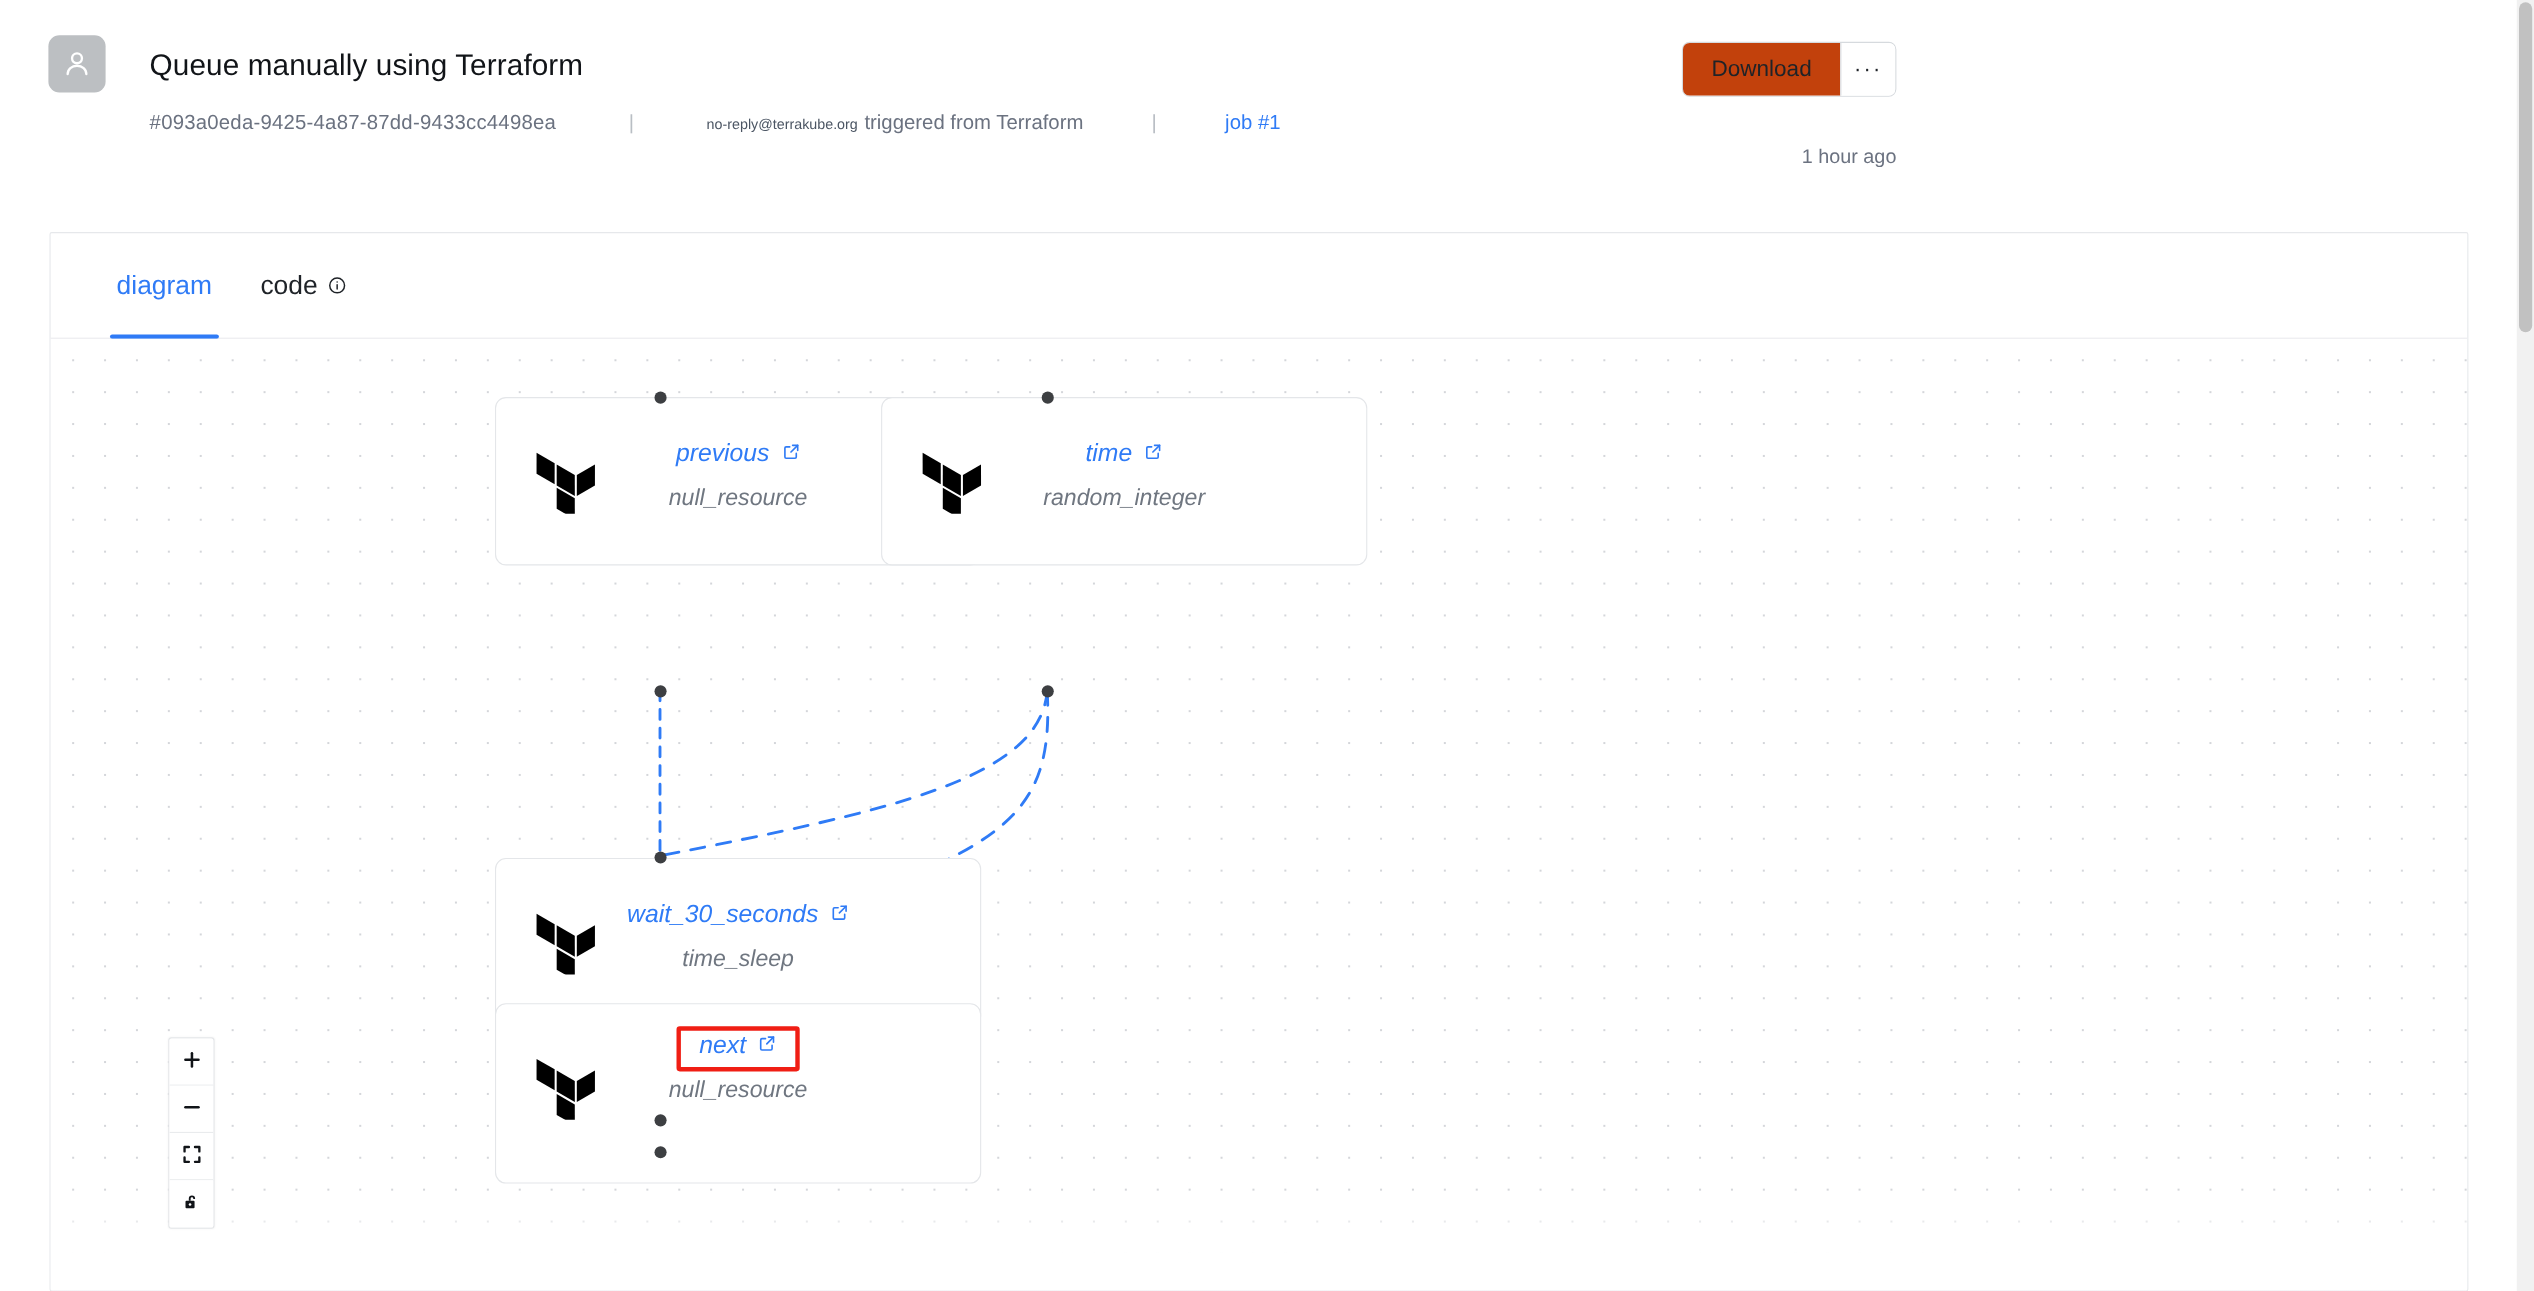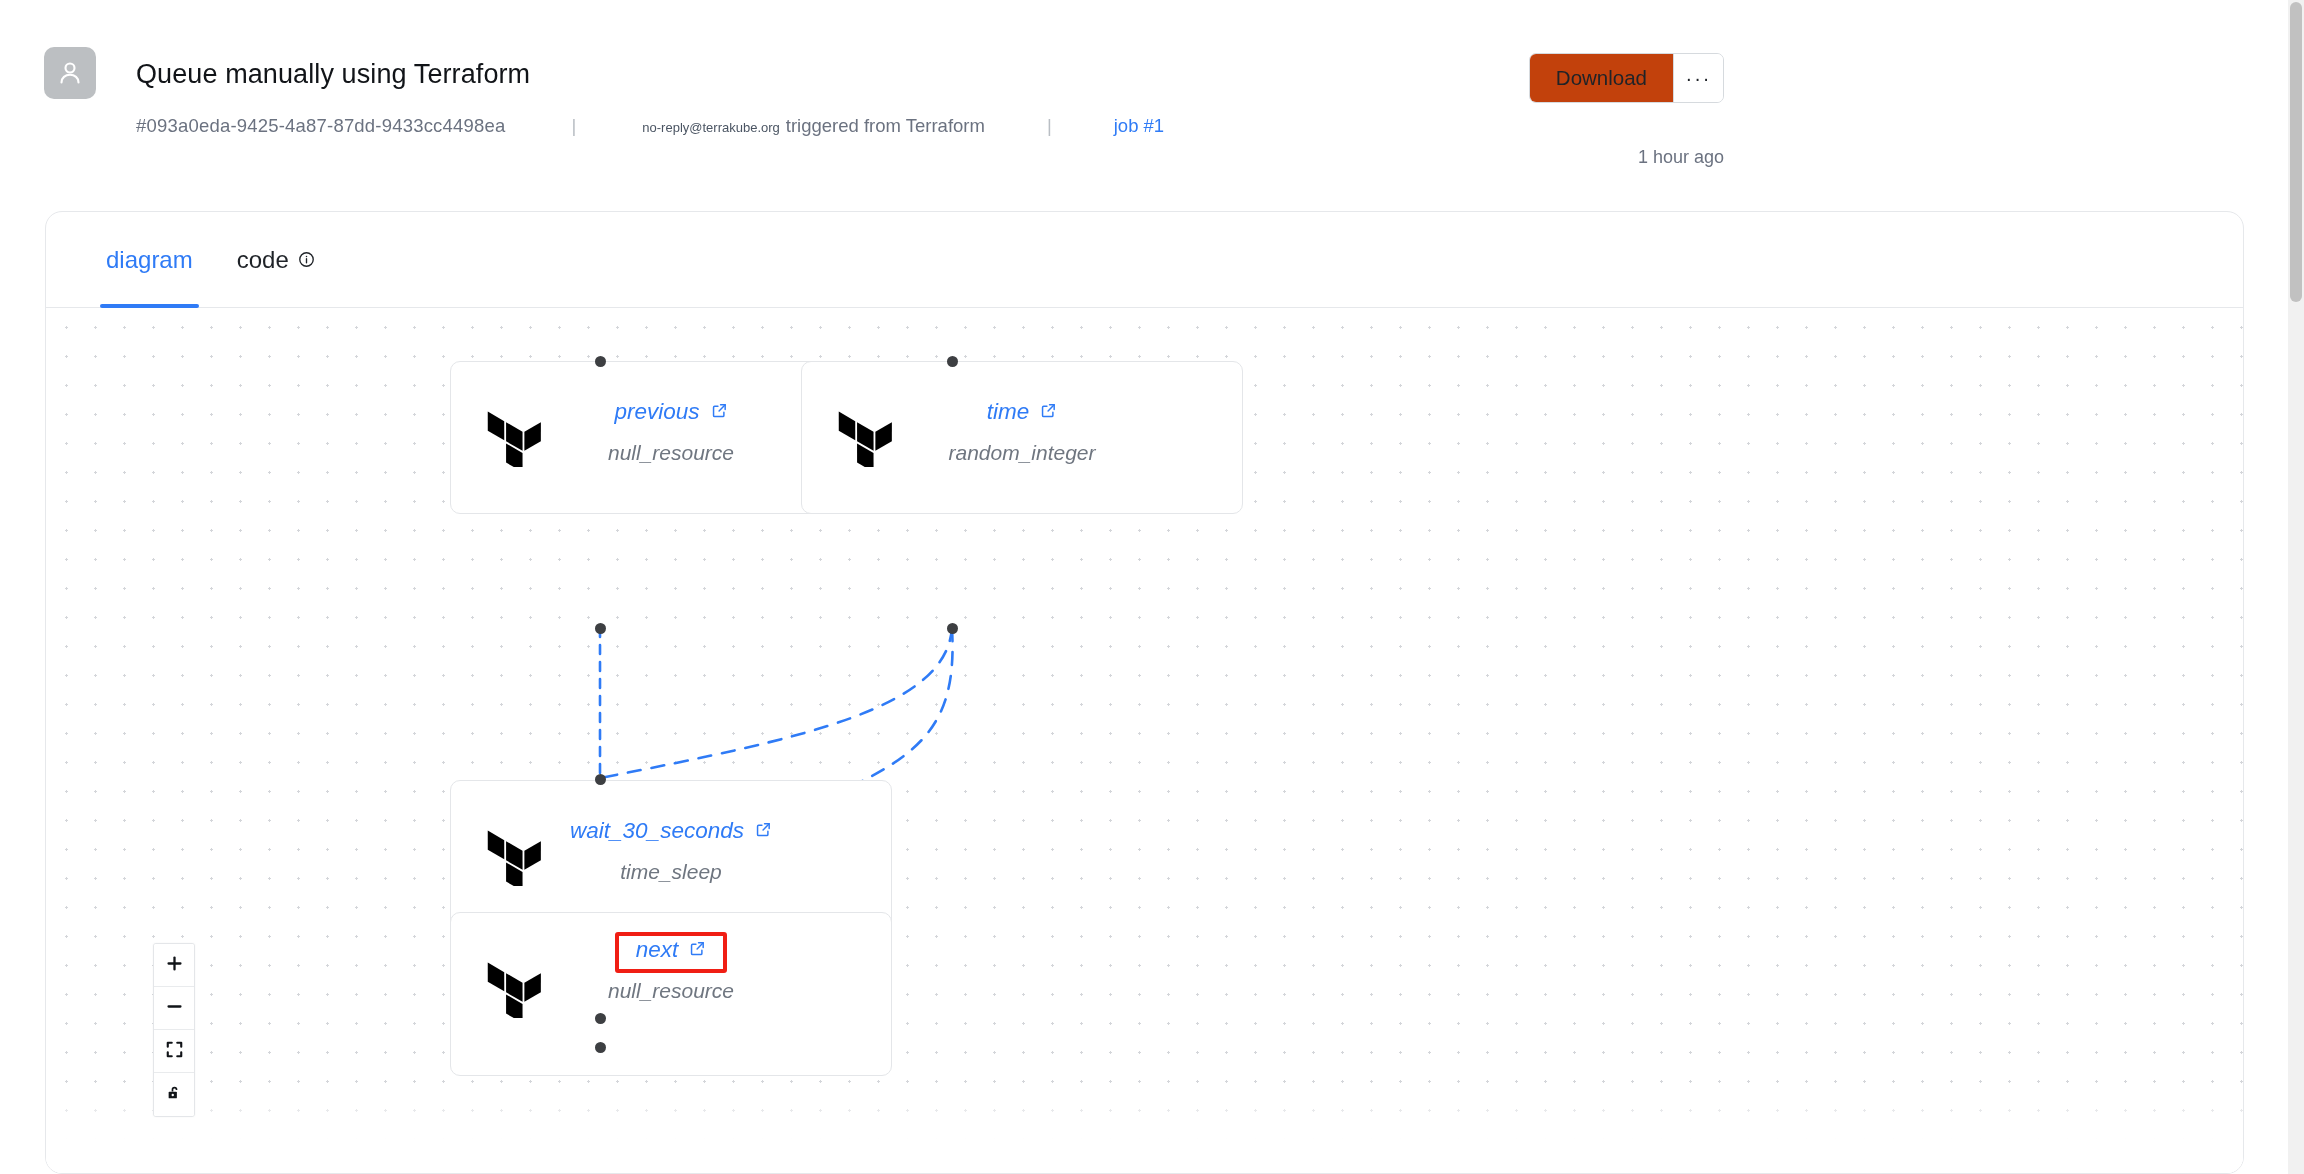--- a/index.html
+++ b/index.html
@@ -5,21 +5,21 @@
   * { box-sizing: border-box; margin: 0; padding: 0; }
   html, body {
     width: 2304px; height: 1174px;
     background: #ffffff;
     font-family: "Liberation Sans", "DejaVu Sans", sans-serif;
     overflow: hidden;
   }
   #root { position: relative; width: 2304px; height: 1174px; background:#fff; }
 
   
-  .header { position: absolute; left: 0; top: 15px; width: 1844px; height: 200px; }
+  .header { position: absolute; left: 0; top: 0; width: 1844px; height: 200px; }
   .avatar {
     position: absolute; left: 44px; top: 32px;
     width: 52px; height: 52px; border-radius: 10px;
     background: #bcbfc2; display: flex; align-items: center; justify-content: center;
   }
   .avatar svg { display: block; }
   .page-title {
     position: absolute; left: 136px; top: 44px;
     font-size: 27px; font-weight: 400; color: #111418; letter-spacing: .1px;
     white-space: nowrap;
@@ -53,21 +53,21 @@
   .timeago {
     position: absolute; right: 120px; top: 132px;
     font-size: 18px; color: #6b7280; text-align: right; white-space: nowrap;
   }
 
   
   .card {
     position: absolute; left: 45px; top: 211px;
     width: 2199px; height: 963px;
     background: #fff;
-    border: 1px solid #e6e8eb; border-radius: 17px;
+    border: 1px solid #e6e8eb; border-radius: 2px;
     overflow: hidden;
   }
   .tabs {
     position: relative; height: 96px;
     border-bottom: 1px solid #e6e8eb;
     display: flex; align-items: center; padding-left: 38px; gap: 0;
   }
   .tab {
     position: relative; height: 96px; display: flex; align-items: center;
     gap: 9px; padding: 0 22px; cursor: pointer;

